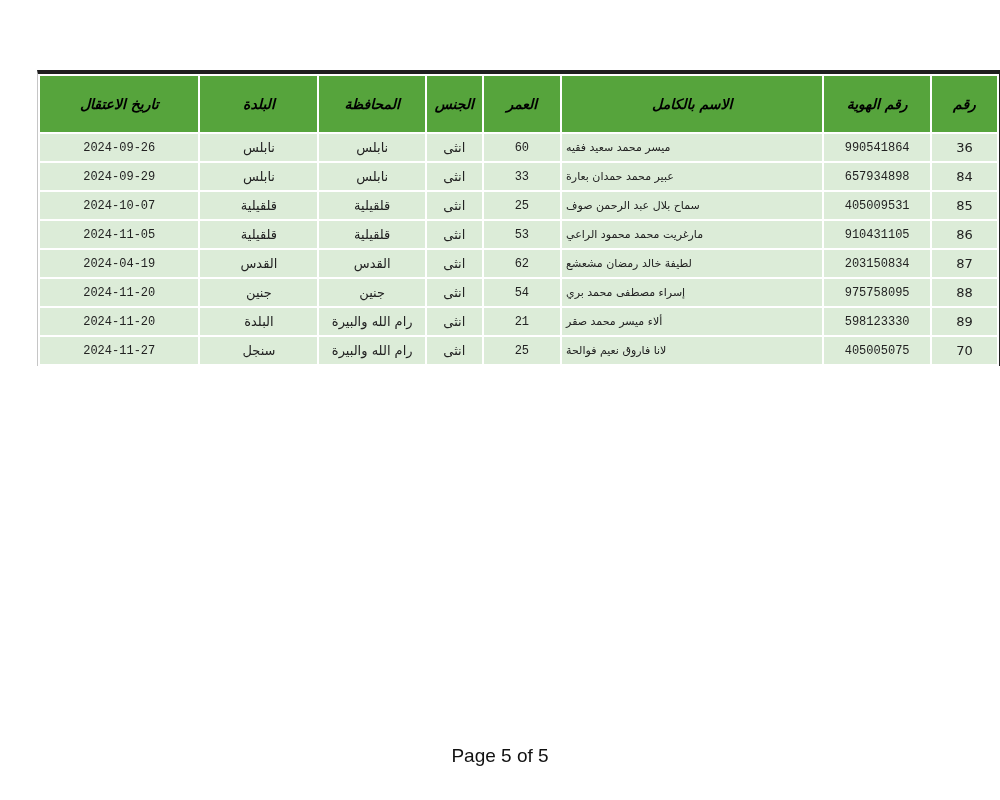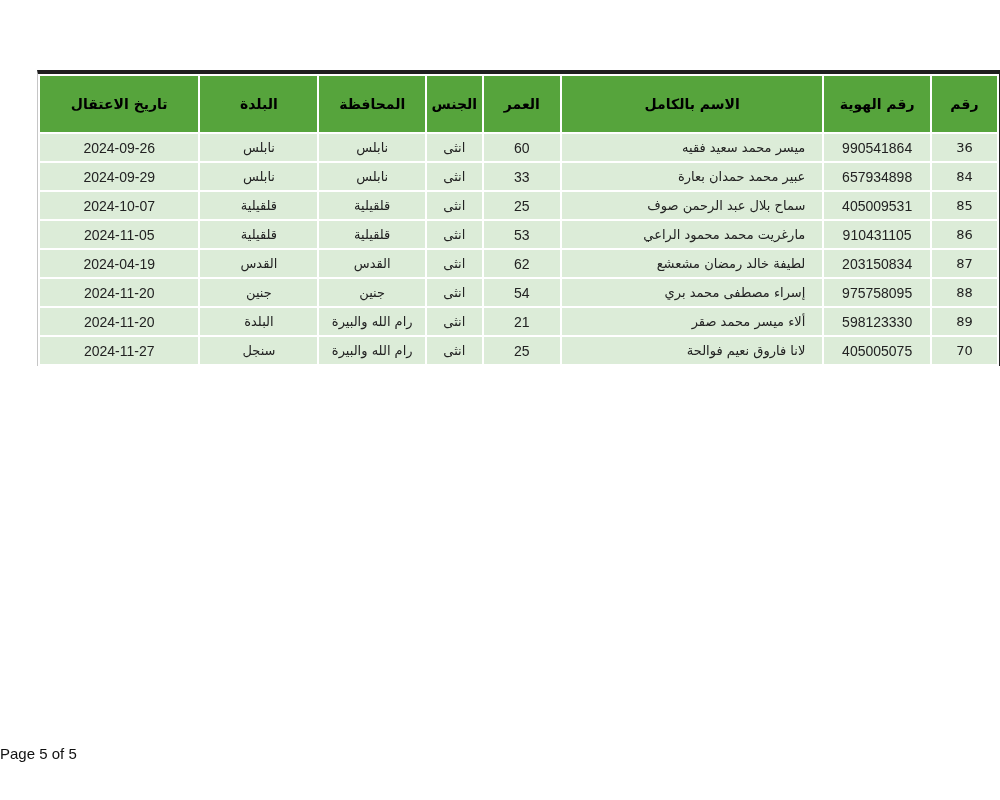--- a/index.html
+++ b/index.html
@@ -45,49 +45,51 @@
     background: var(--header-bg, #56a43c);
     color: #000000;
     font-weight: bold;
     font-size: 14px;
     height: 56px;
     text-align: center;
     vertical-align: middle;
     padding: 0 4px;
     overflow: hidden;
     white-space: nowrap;
+    font-style: italic;
   }
   td {
     background: var(--row-bg, #dcecd8);
     color: #222222;
     font-size: 13px;
     height: 27px;
     text-align: center;
     vertical-align: middle;
     padding: 0 4px;
     overflow: hidden;
     white-space: nowrap;
   }
   td.cell-name {
-    text-align: right;
-    padding-right: 17px;
-    font-size: 13px;
+    text-align: left;
+    padding-right: 0;
+    font-size: 11px;
   }
   td.latin {
-    font-family: Liberation Sans, sans-serif;
-    font-size: 14px;
+    font-family: Liberation Mono, monospace;
+    font-size: 12px;
     direction: ltr;
     text-align: center;
   }
   .footer {
     position: absolute;
     top: 745px; left: 0;
     width: 100%;
+    text-align: center;
     font-family: "Liberation Sans", sans-serif;
-    font-size: 15px;
+    font-size: 19px;
     color: #111111;
   }
 </style>
 </head>
 <body>
 
 <div class="page">
 
   <div class="table-wrap">
     <table class="data-table">

